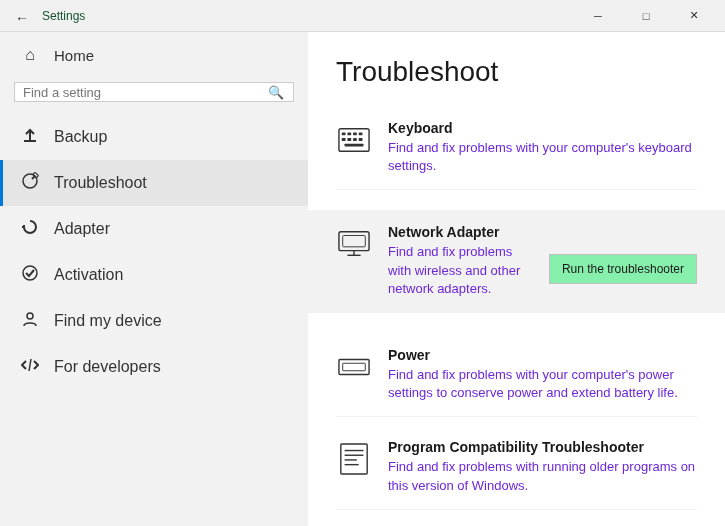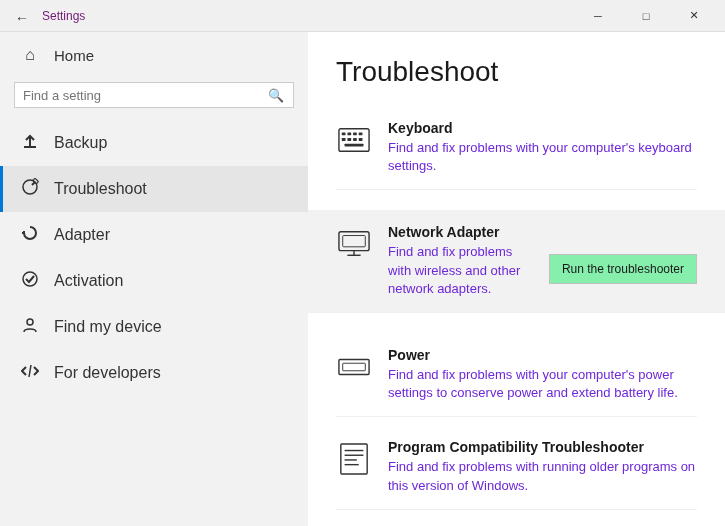--- a/index.html
+++ b/index.html
@@ -28,21 +28,21 @@
       height: 28px;
       display: flex;
       align-items: center;
       justify-content: center;
       cursor: pointer;
       font-size: 14px;
       color: #333;
     }
     .titlebar-title {
       font-size: 12px;
-      color: #701a75;
+      color: #14532d;
       margin-left: 6px;
     }
     .titlebar-controls {
       margin-left: auto;
       display: flex;
       gap: 2px;
     }
     .titlebar-btn {
       width: 46px;
       height: 32px;
@@ -81,21 +81,21 @@
       gap: 14px;
       font-size: 15px;
       color: #333;
     }
     .sidebar-search {
       margin: 4px 14px 12px 14px;
       display: flex;
       align-items: center;
       background: #fff;
       border: 1px solid #ccc;
-      height: 26px;
+      height: 20px;
       padding: 0 8px;
     }
     .sidebar-search input {
       border: none;
       outline: none;
       flex: 1;
       font-size: 13px;
       background: transparent;
       color: #333;
     }

